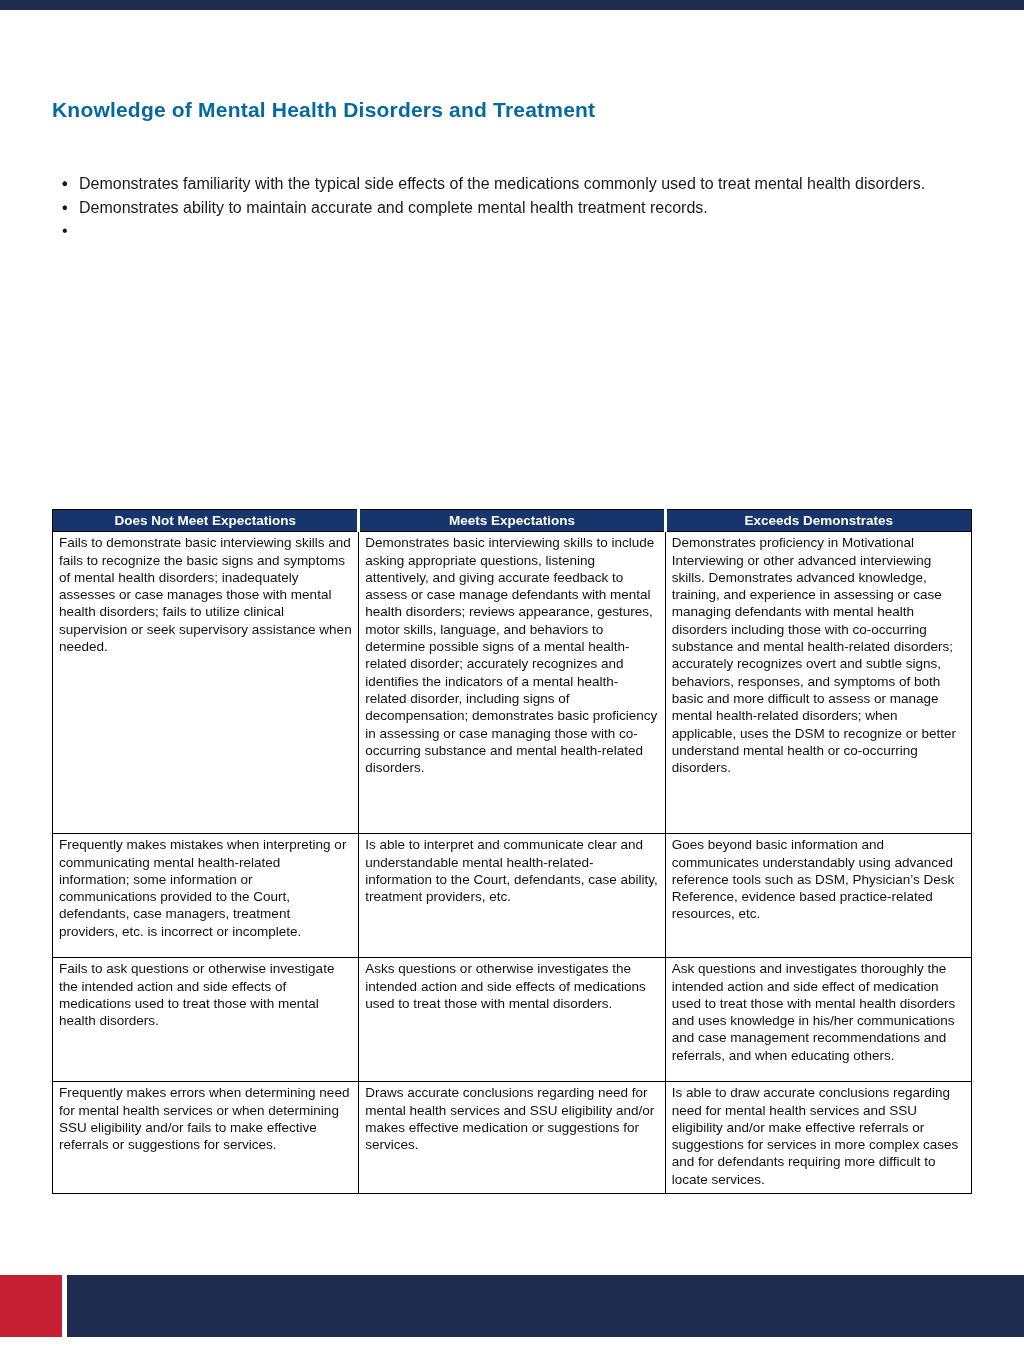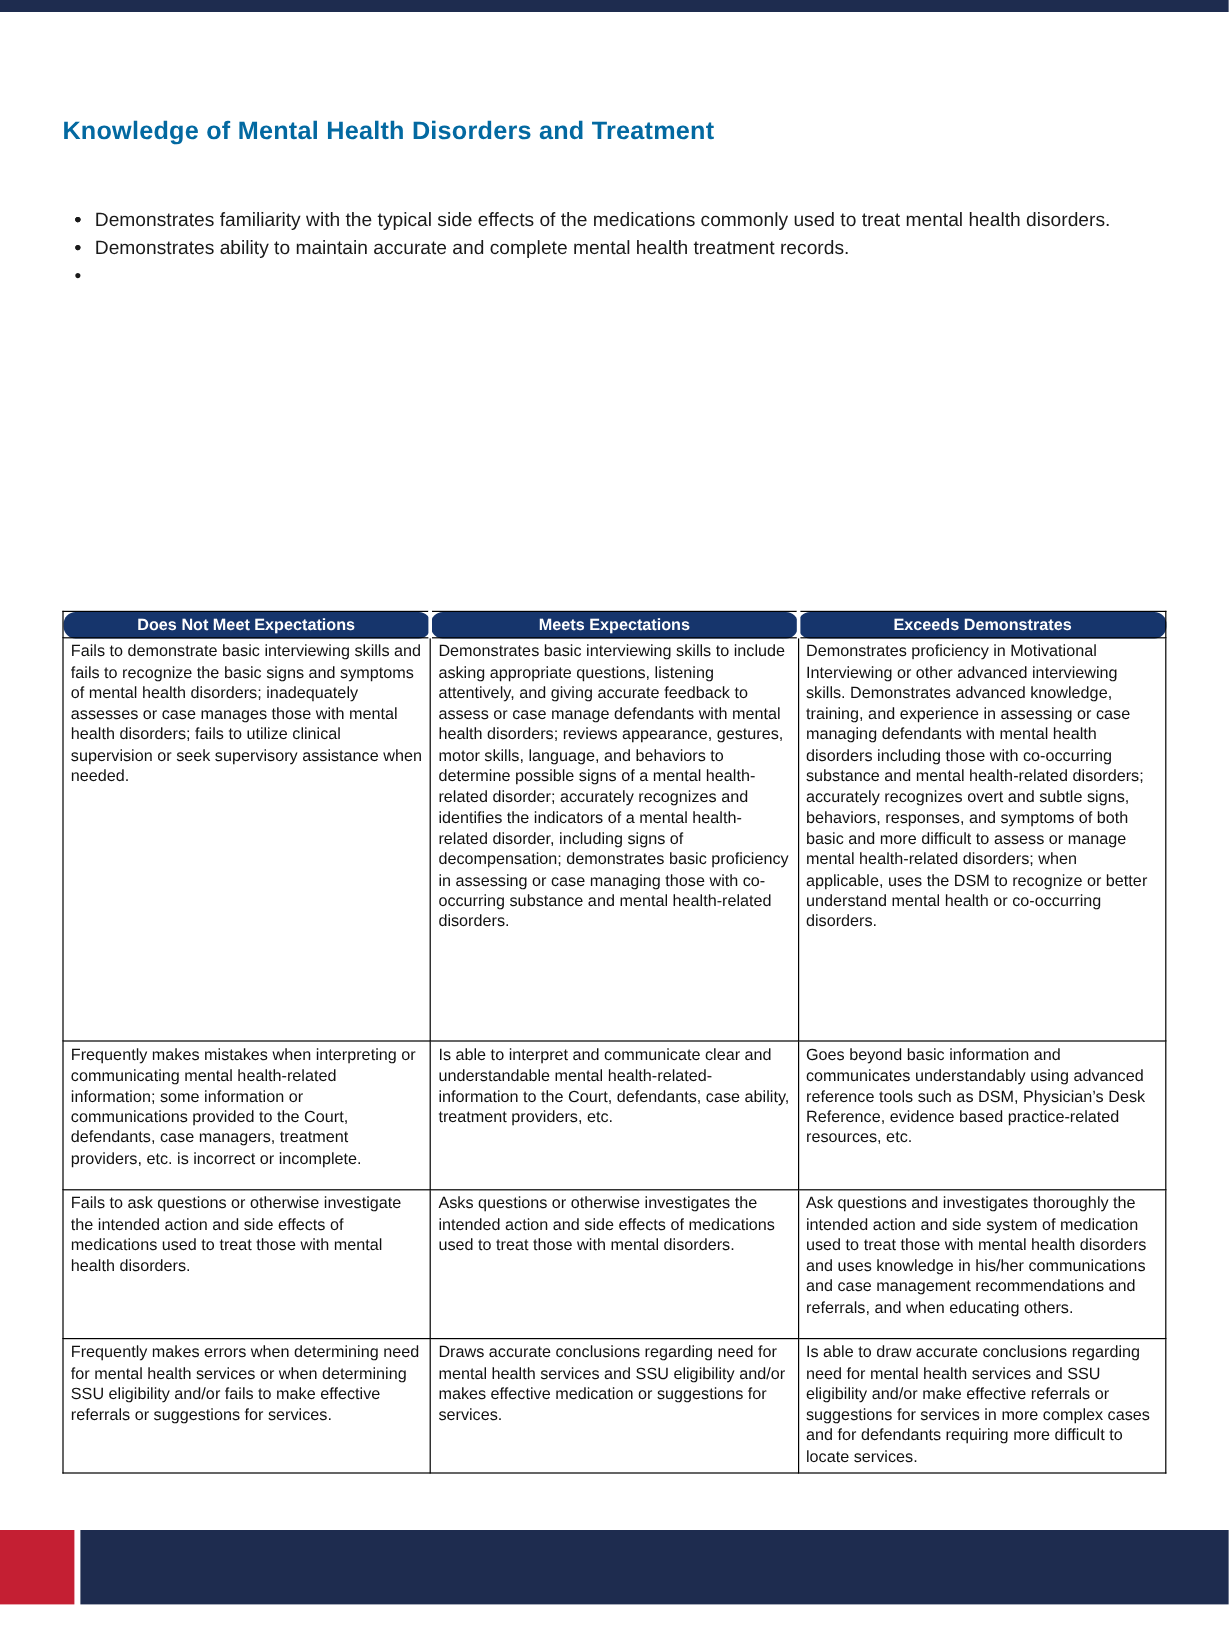--- a/index.html
+++ b/index.html
@@ -57,31 +57,30 @@
     background: #16356c;
     color: #ffffff;
     font-weight: bold;
     font-size: 13.5px;
     text-align: center;
     padding: 2px 4px;
     border-left: 3px solid #ffffff;
     border-right: 3px solid #ffffff;
     border-top: 1px solid #000000;
     border-bottom: 1px solid #000000;
-    border-radius: 10px;
   }
   .rubric-table th:first-child { border-left: 1px solid #000000; }
   .rubric-table th:last-child { border-right: 1px solid #000000; }
   .rubric-table td {
     border: 1px solid #000000;
     vertical-align: top;
     padding: 2px 6px 5px 6px;
     color: #111111;
   }
-  .rubric-table tr.row-1 { height: 336px; }
+  .rubric-table tr.row-1 { height: 302px; }
   .rubric-table tr.row-2 { height: 124px; }
   .rubric-table tr.row-3 { height: 124px; }
   .rubric-table tr.row-4 { height: 108px; }
   .footer-red {
     position: absolute;
     left: 0; top: 1275px;
     width: 62px; height: 62px;
     background: #c41f33;
   }
   .footer-navy {
@@ -136,21 +135,21 @@
       <td>Demonstrates proficiency in Motivational Interviewing or other advanced interviewing skills. Demonstrates advanced knowledge, training, and experience in assessing or case managing defendants with mental health disorders including those with co-occurring substance and mental health-related disorders; accurately recognizes overt and subtle signs, behaviors, responses, and symptoms of both basic and more difficult to assess or manage mental health-related disorders; when applicable, uses the DSM to recognize or better understand mental health or co-occurring disorders.</td>
     </tr>
     <tr class="row-2">
       <td>Frequently makes mistakes when interpreting or communicating mental health-related information; some information or communications provided to the Court, defendants, case managers, treatment providers, etc. is incorrect or incomplete.</td>
       <td>Is able to interpret and communicate clear and understandable mental health-related-information to the Court, defendants, case ability, treatment providers, etc.</td>
       <td>Goes beyond basic information and communicates understandably using advanced reference tools such as DSM, Physician’s Desk Reference, evidence based practice-related resources, etc.</td>
     </tr>
     <tr class="row-3">
       <td>Fails to ask questions or otherwise investigate the intended action and side effects of medications used to treat those with mental health disorders.</td>
       <td>Asks questions or otherwise investigates the intended action and side effects of medications used to treat those with mental disorders.</td>
-      <td>Ask questions and investigates thoroughly the intended action and side system of medication used to treat those with mental health disorders and uses knowledge in his/her communications and case management recommendations and referrals, and when educating others.</td>
+      <td>Ask questions and investigates thoroughly the intended action and side effect of medication used to treat those with mental health disorders and uses knowledge in his/her communications and case management recommendations and referrals, and when educating others.</td>
     </tr>
     <tr class="row-4">
       <td>Frequently makes errors when determining need for mental health services or when determining SSU eligibility and/or fails to make effective referrals or suggestions for services.</td>
       <td>Draws accurate conclusions regarding need for mental health services and SSU eligibility and/or makes effective medication or suggestions for services.</td>
       <td>Is able to draw accurate conclusions regarding need for mental health services and SSU eligibility and/or make effective referrals or suggestions for services in more complex cases and for defendants requiring more difficult to locate services.</td>
     </tr>
   </tbody>
 </table>
 
 <div class="footer-red"></div>

